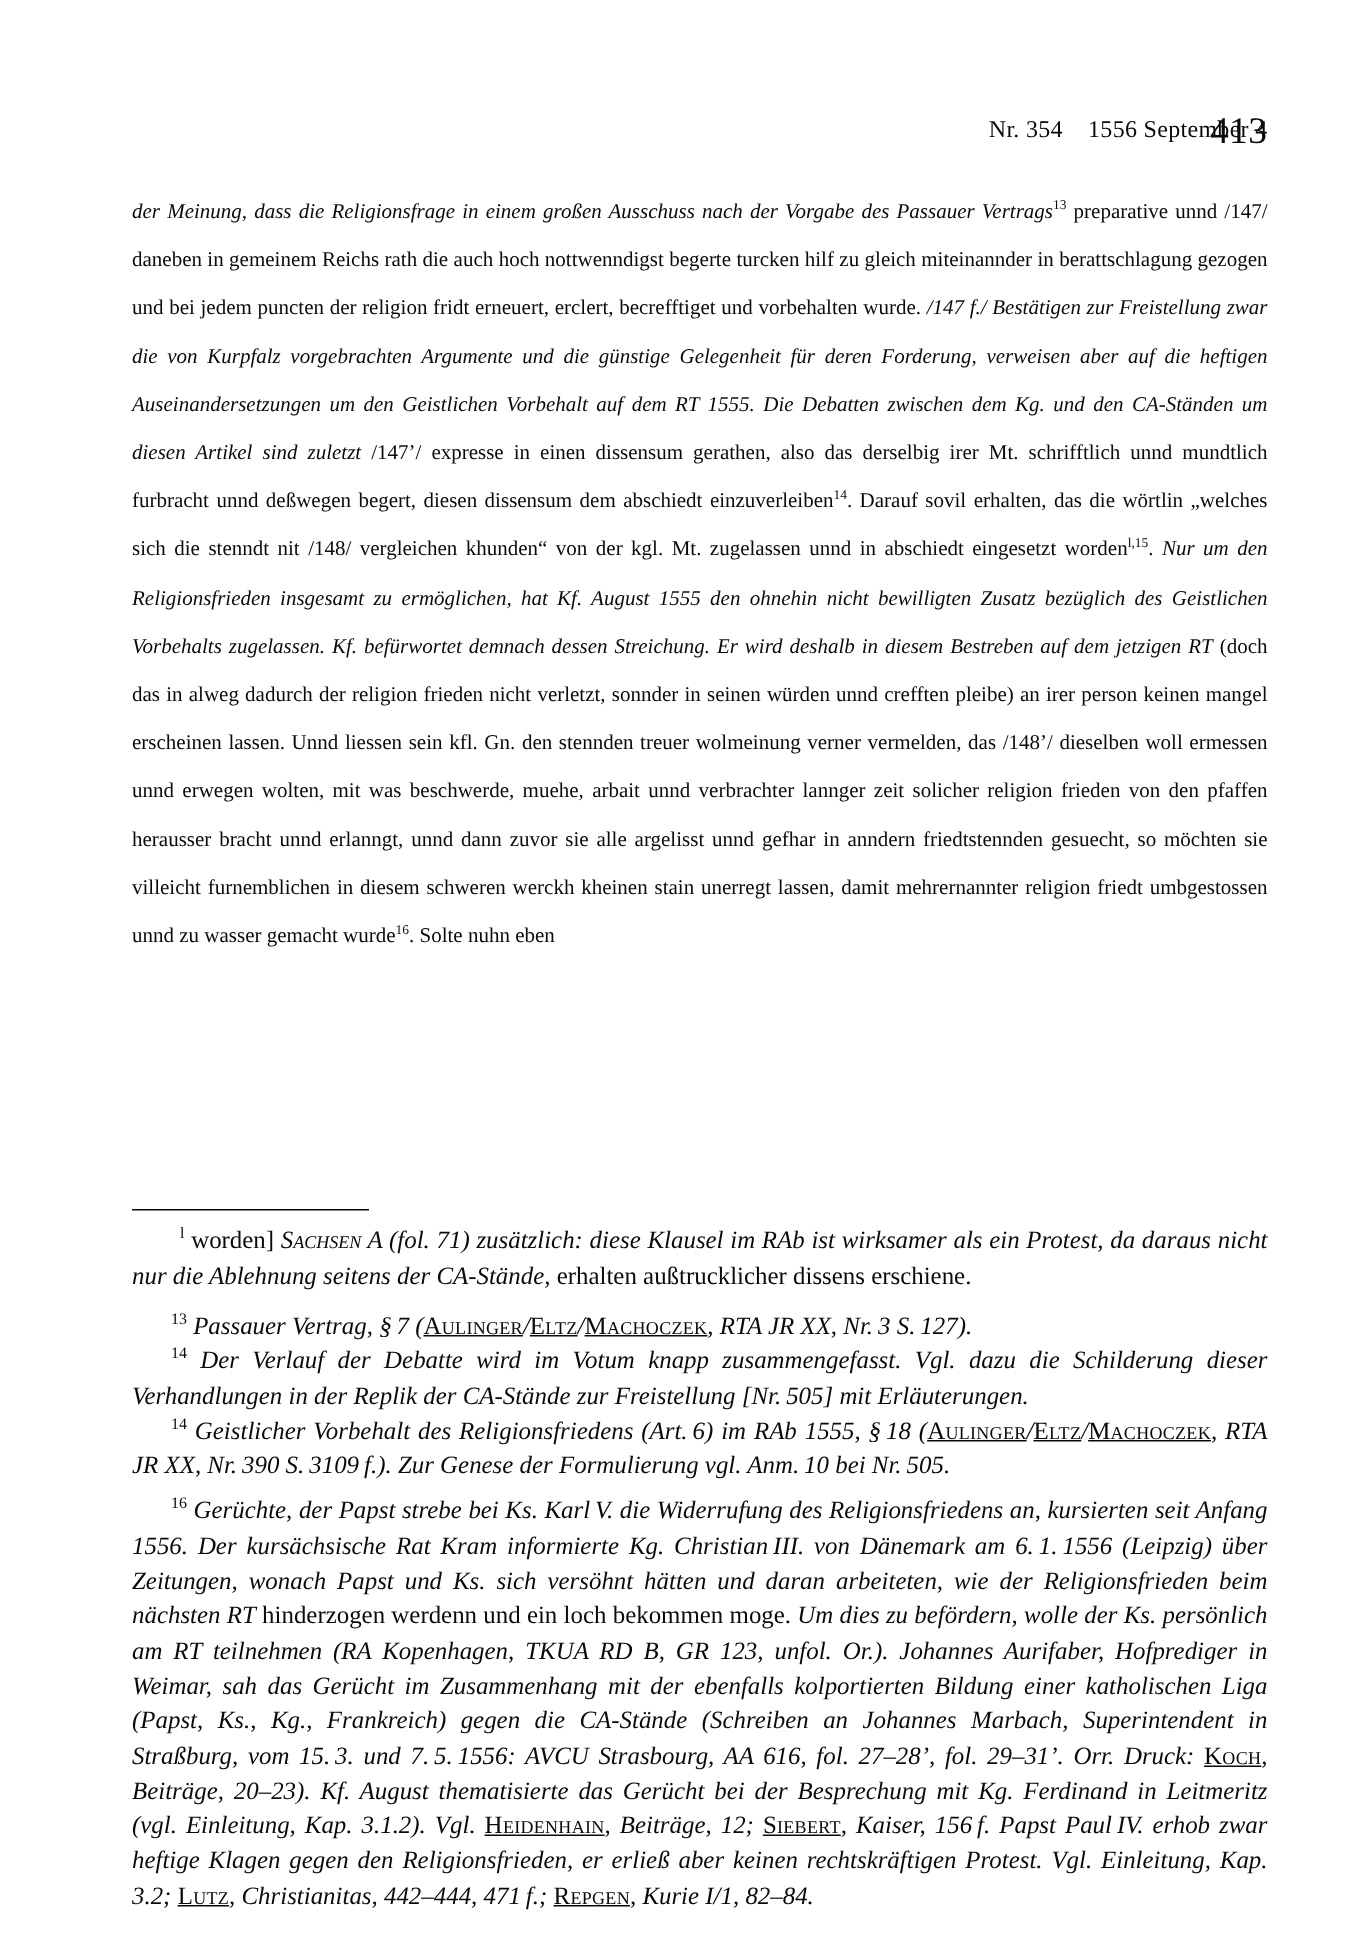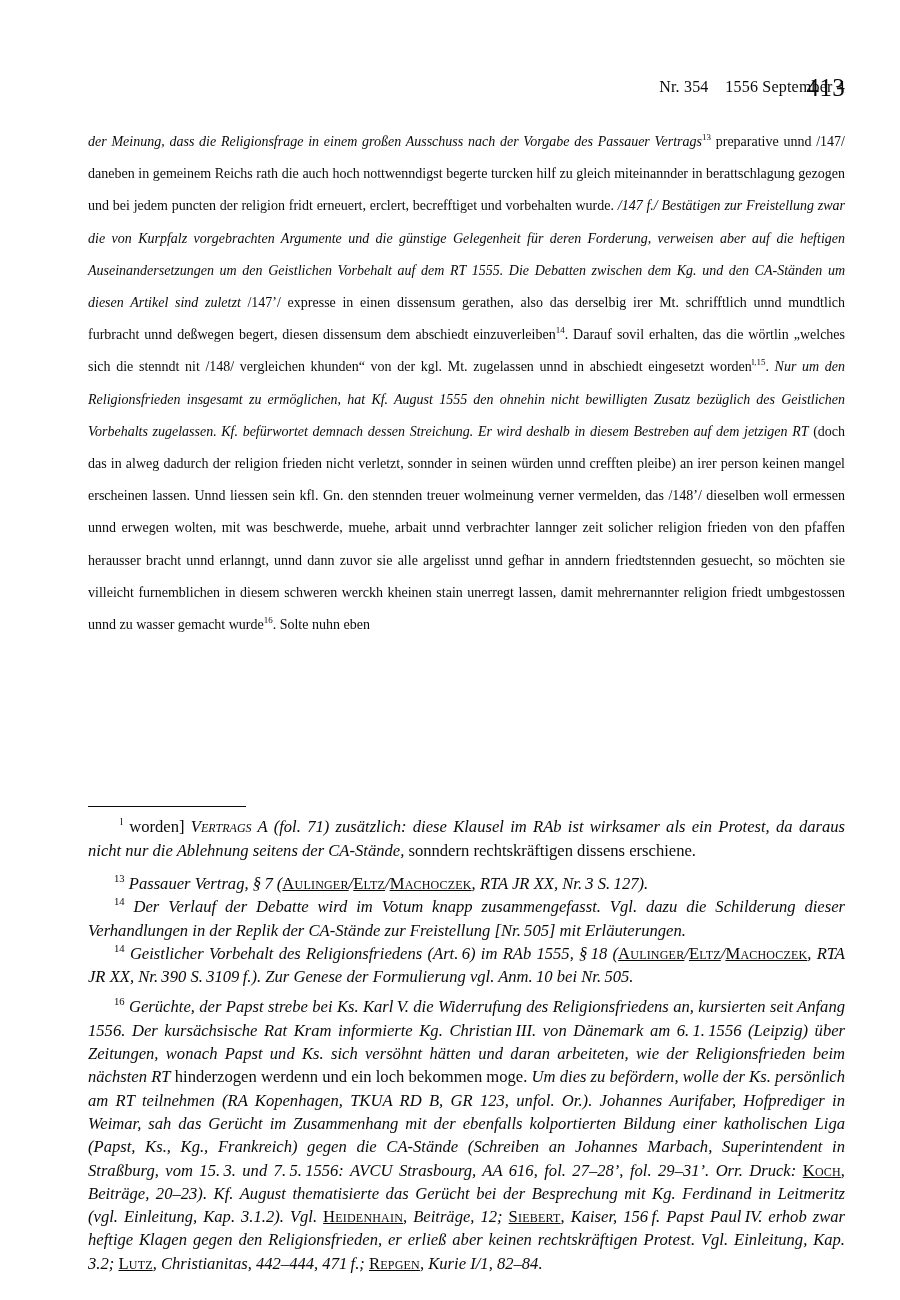--- a/index.html
+++ b/index.html
@@ -137,21 +137,21 @@
     <div class="runhead-folio">413</div>
   </div>
 
   <div class="body-block">
     <p><span class="it">der Meinung, dass die Religionsfrage in einem großen Ausschuss nach der Vorgabe des Passauer Vertrags</span><sup class="fn">13</sup> <span class="ro">preparative unnd /147/ daneben in gemeinem Reichs rath die auch hoch nottwenndigst begerte turcken hilf zu gleich miteinannder in berattschlagung gezogen und bei jedem puncten der religion fridt erneuert, erclert, becrefftiget und vorbehalten wurde.</span> <span class="it">/147 f./ Bestätigen zur Freistellung zwar die von Kurpfalz vorgebrachten Argumente und die günstige Gelegenheit für deren Forderung, verweisen aber auf die heftigen Auseinandersetzungen um den Geistlichen Vorbehalt auf dem RT 1555. Die Debatten zwischen dem Kg. und den CA-Ständen um diesen Artikel sind zuletzt</span> <span class="ro">/147’/ expresse in einen dissensum gerathen, also das derselbig irer Mt. schrifftlich unnd mundtlich furbracht unnd deßwegen begert, diesen dissensum dem abschiedt einzuverleiben</span><sup class="fn">14</sup><span class="ro">. Darauf sovil erhalten, das die wörtlin „welches sich die stenndt nit /148/ vergleichen khunden“ von der kgl. Mt. zugelassen unnd in abschiedt eingesetzt worden</span><sup class="fn">l,15</sup><span class="ro">.</span> <span class="it">Nur um den Religionsfrieden insgesamt zu ermöglichen, hat Kf. August 1555 den ohnehin nicht bewilligten Zusatz bezüglich des Geistlichen Vorbehalts zugelassen. Kf. befürwortet demnach dessen Streichung. Er wird deshalb in diesem Bestreben auf dem jetzigen RT</span> <span class="ro">(doch das in alweg dadurch der religion frieden nicht verletzt, sonnder in seinen würden unnd crefften pleibe) an irer person keinen mangel erscheinen lassen. Unnd liessen sein kfl. Gn. den stennden treuer wolmeinung verner vermelden, das /148’/ dieselben woll ermessen unnd erwegen wolten, mit was beschwerde, muehe, arbait unnd verbrachter lannger zeit solicher religion frieden von den pfaffen herausser bracht unnd erlanngt, unnd dann zuvor sie alle argelisst unnd gefhar in anndern friedtstennden gesuecht, so möchten sie villeicht furnemblichen in diesem schweren werckh kheinen stain unerregt lassen, damit mehrernannter religion friedt umbgestossen unnd zu wasser gemacht wurde</span><sup class="fn">16</sup><span class="ro">. Solte nuhn eben</span></p>
   </div>
 
   <div class="fn-rule"></div>
 
   <div class="apparatus">
-    <p><sup class="fn">l</sup> <span class="ro">worden]</span> <span class="it"><span class="sc-it">Vertrags</span> A (fol. 71) zusätzlich: diese Klausel im RAb ist wirksamer als ein Protest, da daraus nicht nur die Ablehnung seitens der CA-Stände,</span> <span class="ro">sonndern rechtskräftigen dissens erschiene.</span></p>
+    <p><sup class="fn">l</sup> <span class="ro">worden]</span> <span class="it"><span class="sc-it">Sachsen</span> A (fol. 71) zusätzlich: diese Klausel im RAb ist wirksamer als ein Protest, da daraus nicht nur die Ablehnung seitens der CA-Stände,</span> <span class="ro">erhalten außtrucklicher dissens erschiene.</span></p>
   </div>
 
   <div class="footnotes">
     <p class="fn-13"><sup class="fn">13</sup> <span class="it">Passauer Vertrag, § 7 (<span class="sc">Aulinger</span>/<span class="sc">Eltz</span>/<span class="sc">Machoczek</span>, RTA JR XX, Nr. 3 S. 127).</span></p>
     <p><sup class="fn">14</sup> <span class="it">Der Verlauf der Debatte wird im Votum knapp zusammengefasst. Vgl. dazu die Schilderung dieser Verhandlungen in der Replik der CA-Stände zur Freistellung [Nr. 505] mit Erläuterungen.</span></p>
     <p><sup class="fn">14</sup> <span class="it">Geistlicher Vorbehalt des Religionsfriedens (Art. 6) im RAb 1555, § 18 (<span class="sc">Aulinger</span>/<span class="sc">Eltz</span>/<span class="sc">Machoczek</span>, RTA JR XX, Nr. 390 S. 3109 f.). Zur Genese der Formulierung vgl. Anm. 10 bei Nr. 505.</span></p>
     <p class="fn-16"><sup class="fn">16</sup> <span class="it">Gerüchte, der Papst strebe bei Ks. Karl V. die Widerrufung des Religionsfriedens an, kursierten seit Anfang 1556. Der kursächsische Rat Kram informierte Kg. Christian III. von Dänemark am 6. 1. 1556 (Leipzig) über Zeitungen, wonach Papst und Ks. sich versöhnt hätten und daran arbeiteten, wie der Religionsfrieden beim nächsten RT</span> <span class="ro">hinderzogen werdenn und ein loch bekommen moge.</span> <span class="it">Um dies zu befördern, wolle der Ks. persönlich am RT teilnehmen (RA Kopenhagen, TKUA RD B, GR 123, unfol. Or.). Johannes Aurifaber, Hofprediger in Weimar, sah das Gerücht im Zusammenhang mit der ebenfalls kolportierten Bildung einer katholischen Liga (Papst, Ks., Kg., Frankreich) gegen die CA-Stände (Schreiben an Johannes Marbach, Superintendent in Straßburg, vom 15. 3. und 7. 5. 1556: AVCU Strasbourg, AA 616, fol. 27–28’, fol. 29–31’. Orr. Druck:</span> <span class="sc">Koch</span><span class="it">, Beiträge, 20–23). Kf. August thematisierte das Gerücht bei der Besprechung mit Kg. Ferdinand in Leitmeritz (vgl. Einleitung, Kap. 3.1.2). Vgl.</span> <span class="sc">Heidenhain</span><span class="it">, Beiträge, 12;</span> <span class="sc">Siebert</span><span class="it">, Kaiser, 156 f. Papst Paul IV. erhob zwar heftige Klagen gegen den Religionsfrieden, er erließ aber keinen rechtskräftigen Protest. Vgl. Einleitung, Kap. 3.2;</span> <span class="sc">Lutz</span><span class="it">, Christianitas, 442–444, 471 f.;</span> <span class="sc">Repgen</span><span class="it">, Kurie I/1, 82–84.</span></p>
   </div>
 
 </div>

